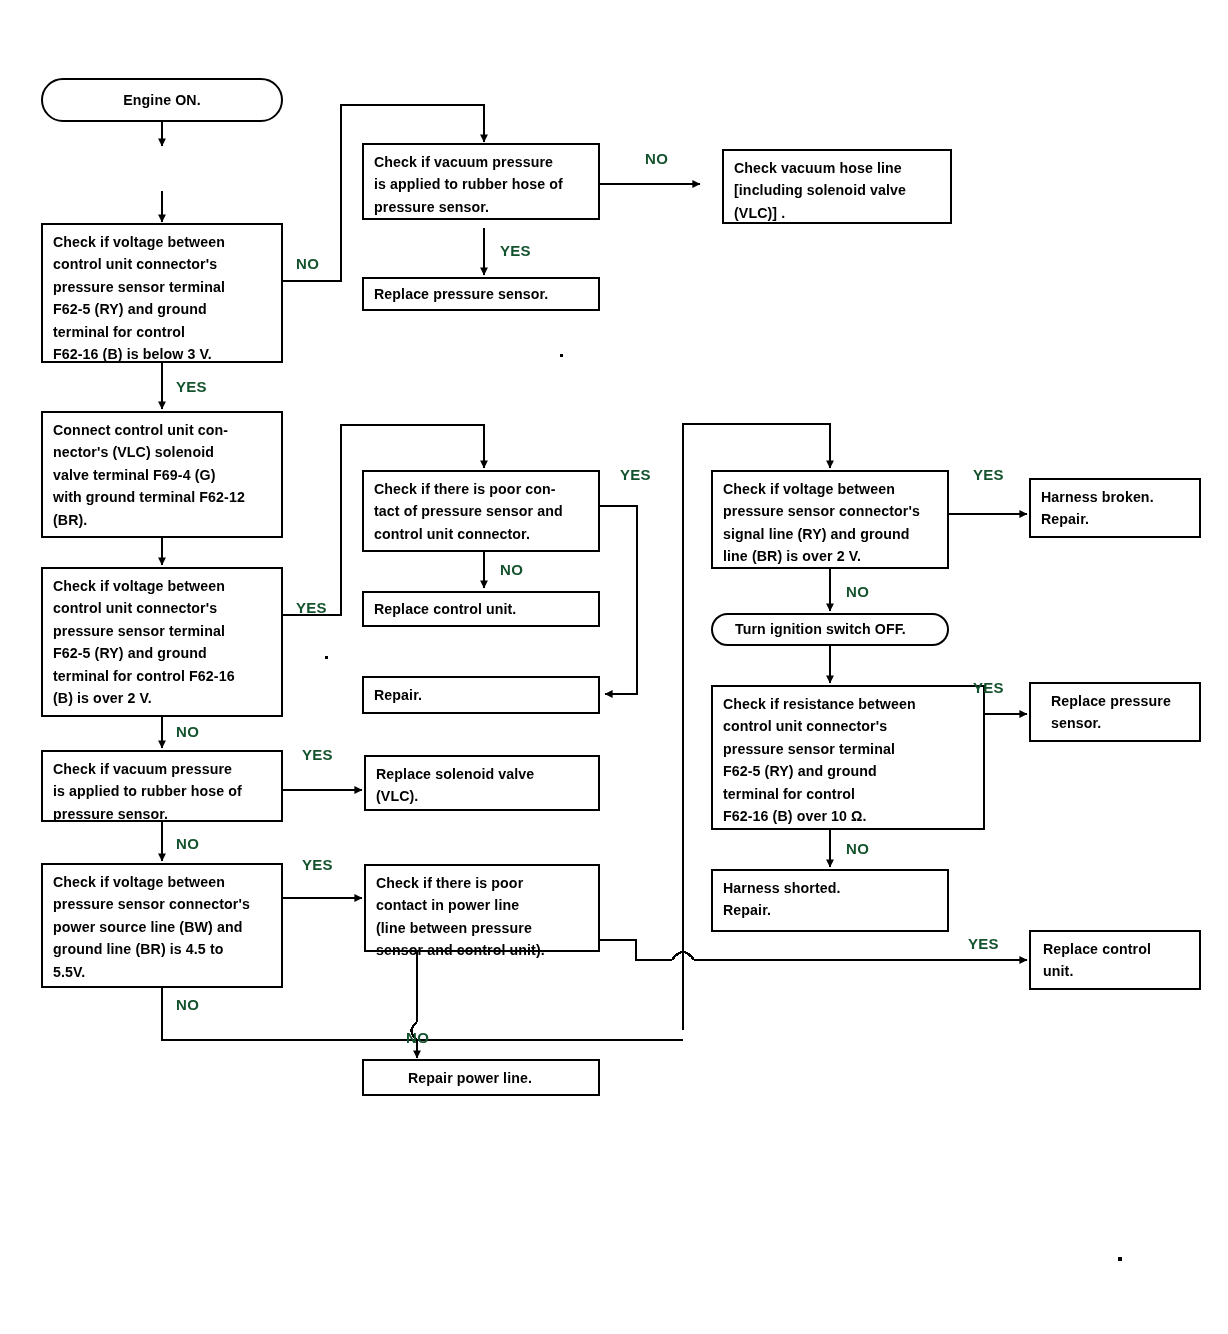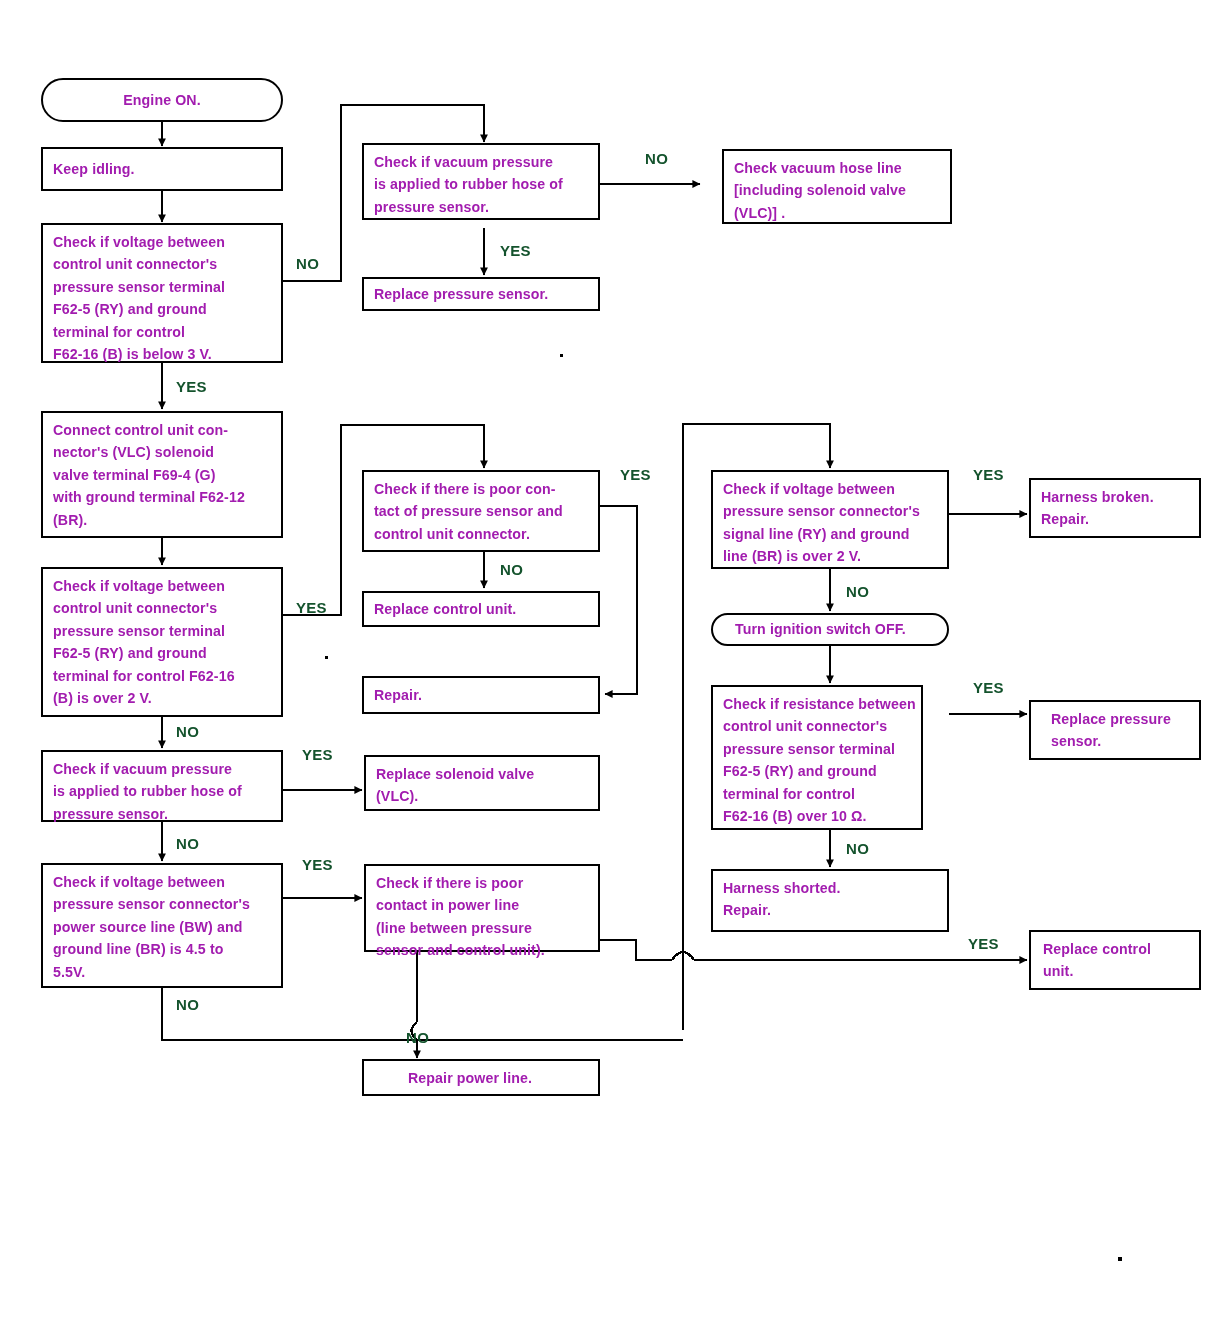--- a/index.html
+++ b/index.html
@@ -1,21 +1,21 @@
 <!DOCTYPE html>
 <html><head>
 <meta charset="utf-8">
 <title>Pressure Sensor Diagnostic Flowchart</title>
 <style>
   html,body{margin:0;padding:0;background:#ffffff;}
   body{font-family:"Liberation Sans","DejaVu Sans",sans-serif;}
   #canvas{position:relative;width:1228px;height:1334px;background:#ffffff;overflow:hidden;}
   svg.wires{position:absolute;left:0;top:0;width:1228px;height:1334px;pointer-events:none;}
   .node{position:absolute;box-sizing:border-box;border:2px solid #000;background:#fff;
-        color:#a21caf;font-size:14.2px;line-height:22.4px;font-weight:bold;
+        color:#000000;font-size:14.2px;line-height:22.4px;font-weight:bold;
         padding:6px 0 0 10px;letter-spacing:0.1px;white-space:pre-line;}
   .term{border-radius:999px;display:flex;align-items:center;justify-content:center;
         padding:0;text-align:center;}
   .term.left{justify-content:flex-start;padding-left:22px;}
   .edge-label{position:absolute;font-size:15px;font-weight:bold;color:#14532d;
         font-family:"Liberation Sans","DejaVu Sans",sans-serif;letter-spacing:0.3px;
         white-space:nowrap;}
   .speck{position:absolute;background:#000;}
 </style>
 </head>
@@ -80,21 +80,20 @@
       <path d="M417,951 L417,1022"></path>
       <path d="M417,1022 Q406,1031 417,1040"></path>
       <path d="M417,1040 L417,1058" marker-end="url(#ah)"></path>
 
       <path d="M417,1040 L683,1040"></path>
     </g>
   </svg>
 
   <div class="node term" style="left:41px;top:78px;width:242px;height:44px;font-size:14.2px;">Engine ON.</div>
 
-  <div class="node" style="left:41px;top:147px;width:242px;height:44px;padding-top:9px;">Keep idling.</div>
 
   <div class="node" style="left:41px;top:223px;width:242px;height:140px;">Check if voltage between
 control unit connector's
 pressure sensor terminal
 F62-5 (RY) and ground
 terminal for control
 F62-16 (B) is below 3 V.</div>
 
   <div class="node" style="left:362px;top:143px;width:238px;height:77px;">Check if vacuum pressure
 is applied to rubber hose of
@@ -130,28 +129,28 @@
   <div class="node" style="left:711px;top:470px;width:238px;height:99px;">Check if voltage between
 pressure sensor connector's
 signal line (RY) and ground
 line (BR) is over 2 V.</div>
 
   <div class="node" style="left:1029px;top:478px;width:172px;height:60px;">Harness broken.
 Repair.</div>
 
   <div class="node term left" style="left:711px;top:613px;width:238px;height:33px;">Turn ignition switch OFF.</div>
 
-  <div class="node" style="left:711px;top:685px;width:212px;height:145px;">Check if resistance between
+  <div class="node" style="left:711px;top:685px;width:274px;height:145px;">Check if resistance between
 control unit connector's
 pressure sensor terminal
 F62-5 (RY) and ground
 terminal for control
 F62-16 (B) over 10 Ω.</div>
 
-  <div class="node" style="left:1029px;top:700px;width:172px;height:60px;padding-left:20px;">Replace pressure
+  <div class="node" style="left:1029px;top:682px;width:172px;height:60px;padding-left:20px;">Replace pressure
 sensor.</div>
 
   <div class="node" style="left:711px;top:869px;width:238px;height:63px;">Harness shorted.
 Repair.</div>
 
   <div class="node" style="left:41px;top:750px;width:242px;height:72px;">Check if vacuum pressure
 is applied to rubber hose of
 pressure sensor.</div>
 
   <div class="node" style="left:364px;top:755px;width:236px;height:56px;">Replace solenoid valve

